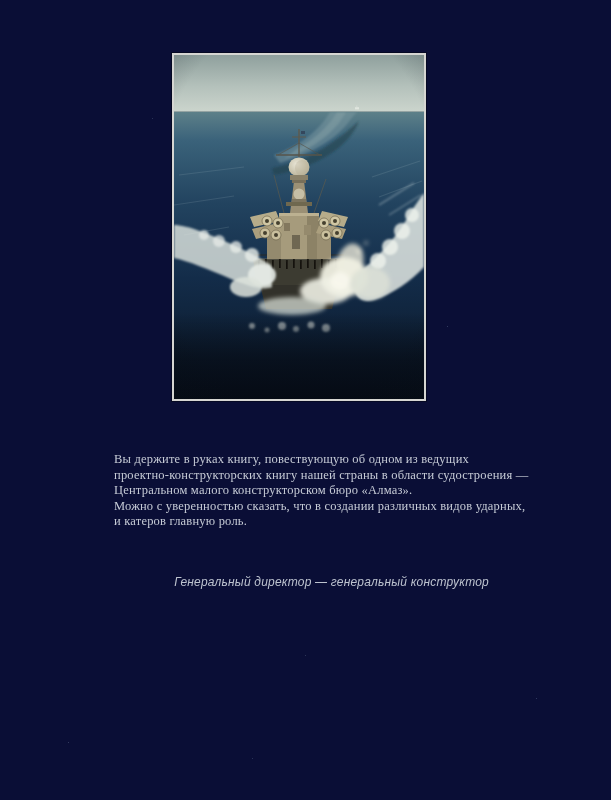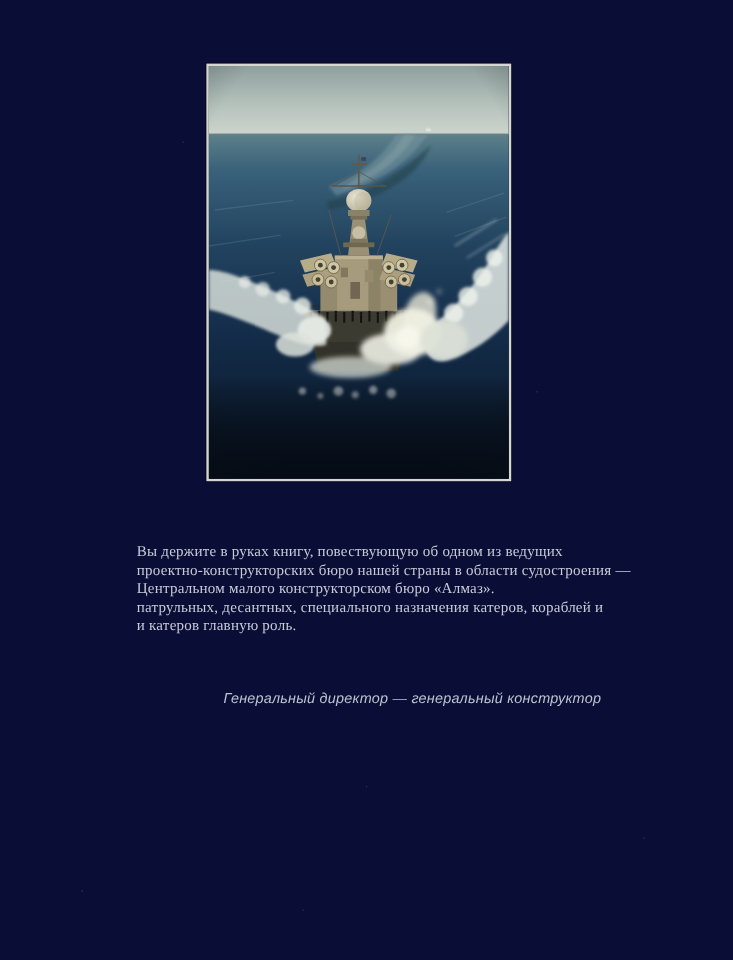--- a/index.html
+++ b/index.html
@@ -41,21 +41,21 @@
   .f-hull{fill:var(--ship-hull,#3c3b31);}
   .f-super{fill:var(--ship-super,#a69b7c);}
   
   .blurb{
     position:absolute;left:114px;top:452px;width:420px;
     font:12.5px/15.5px "Liberation Serif",serif;
     letter-spacing:.2px;color:var(--text-main,#c6cbd6);
   }
   .blurb .line{white-space:nowrap;}
   .signature{
-    position:absolute;left:120px;top:575px;width:381px;text-align:right;
+    position:absolute;left:108px;top:575px;width:381px;text-align:right;
     font:italic 12px/14.5px "Liberation Sans",sans-serif;
     letter-spacing:.2px;color:var(--text-signature,#bdc3cf);
   }
 </style>
 </head>
 <body>
 
 <div class="cover">
   <div class="specks"></div>
 
@@ -255,22 +255,22 @@
         <circle cx="152" cy="273" r="4" opacity="0.6"></circle>
       </g>
 
       <rect x="0" y="258" width="250" height="86" fill="url(#deepFade)"></rect>
       <rect x="0" y="0" width="250" height="344" fill="url(#vig)"></rect>
     </svg>
   </figure>
 
   <div class="blurb">
     <div class="line">Вы держите в руках книгу, повествующую об одном из ведущих</div>
-    <div class="line">проектно-конструкторских бюро нашей страны в области судостроения —</div>
+    <div class="line">проектно-конструкторских книгу нашей страны в области судостроения —</div>
     <div class="line">Центральном малого конструкторском бюро «Алмаз».</div>
-    <div class="line">патрульных, десантных, специального назначения катеров, кораблей и</div>
+    <div class="line">Можно с уверенностью сказать, что в создании различных видов ударных,</div>
     <div class="line">и катеров главную роль.</div>
   </div>
 
   <div class="signature">
     <div>Генеральный директор — генеральный конструктор</div>
   </div>
 </div>
 
 </body></html>

